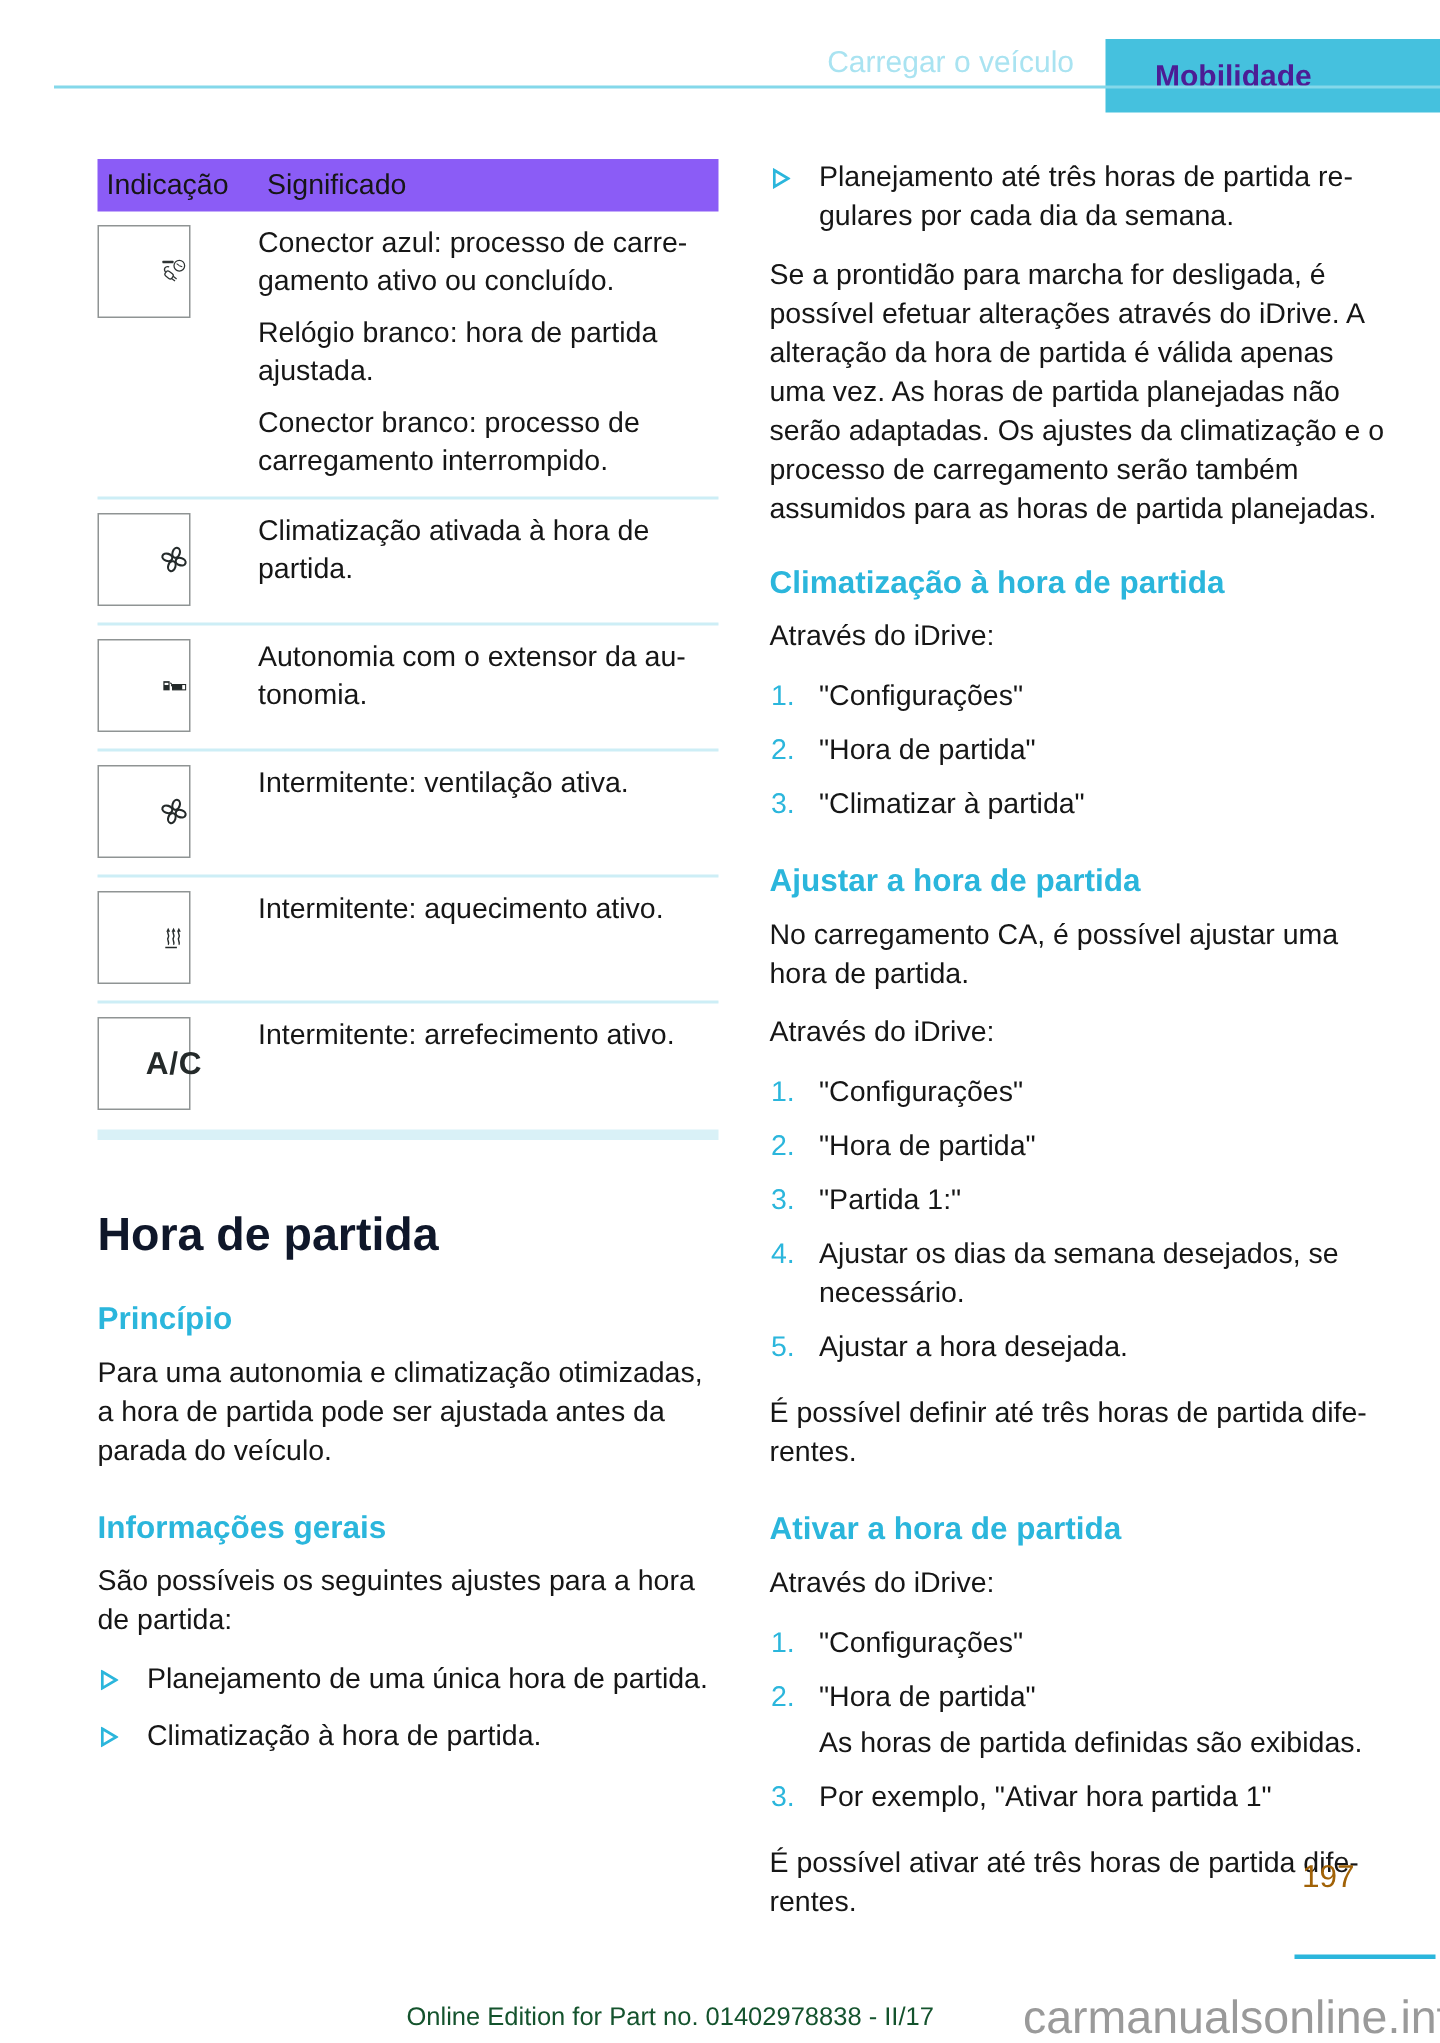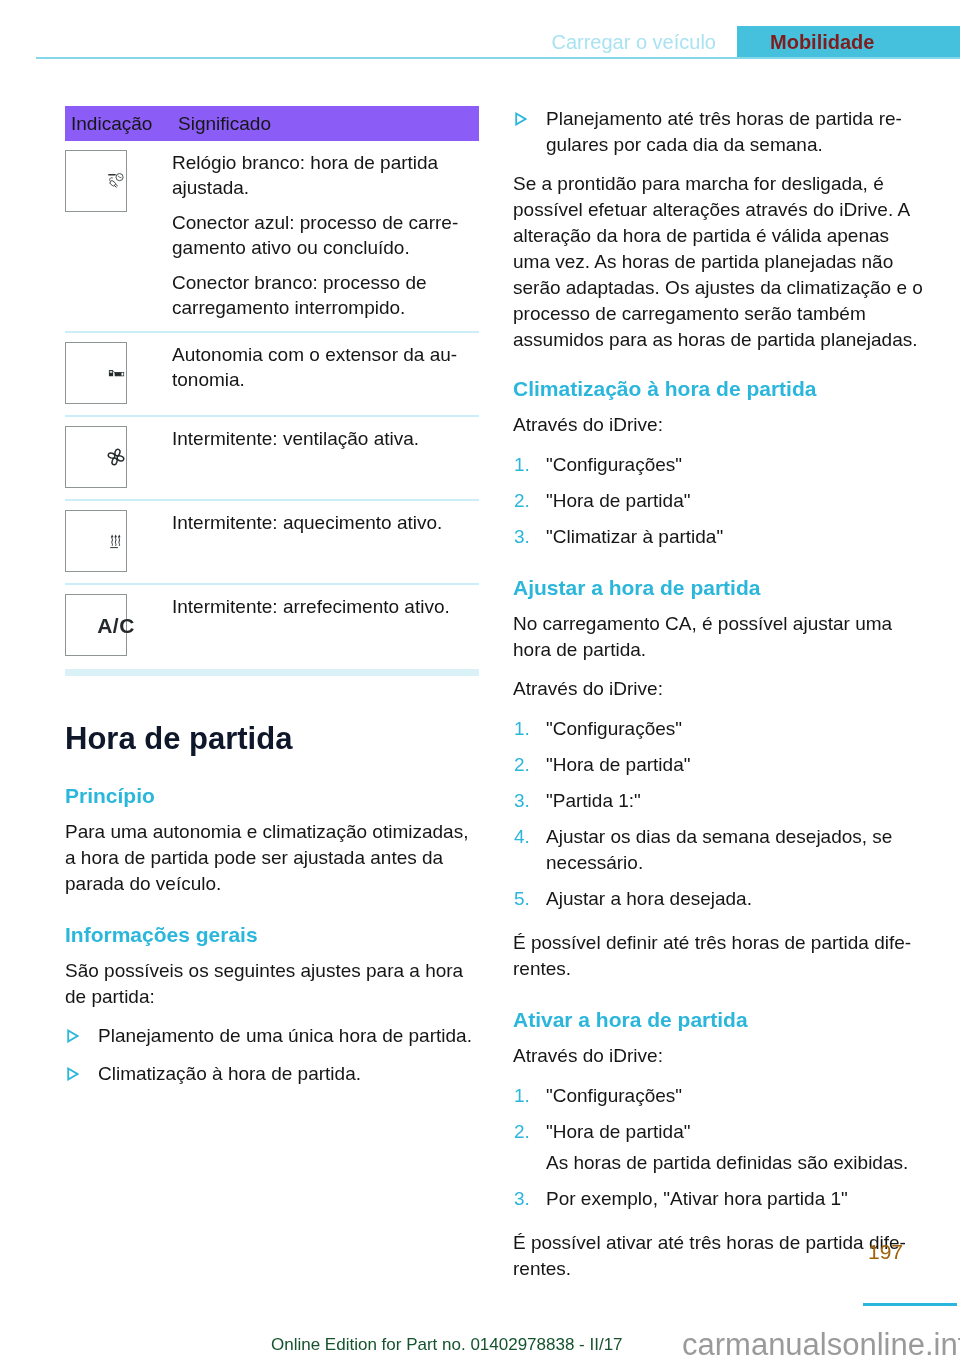--- a/index.html
+++ b/index.html
@@ -4,22 +4,22 @@
 <style>
   html,body { margin:0; padding:0; background:#ffffff; }
   .page {
     position:relative; width:960px; height:1362px; background:#ffffff;
     font-family:"Liberation Sans", sans-serif; color:#161616;
     font-size:19px; line-height:26px; overflow:hidden;
   }
   
   .header-rule { position:absolute; left:36px; right:0; top:57px; height:2px; background:#84d8ea; }
   .chapter-tab {
-    position:absolute; left:737px; right:0; top:26px; height:32px;
-    background:#45c1de; color:#7f1d1d; font-weight:bold; font-size:20px;
+    position:absolute; left:737px; right:0; top:26px; height:49px;
+    background:#45c1de; color:#4c1d95; font-weight:bold; font-size:20px;
     display:flex; align-items:center; padding-left:33px; box-sizing:border-box;
   }
   .section-link {
     position:absolute; top:26px; height:32px; right:244px;
     display:flex; align-items:center; color:#a9e3f1; font-weight:normal; font-size:20px;
   }
   
   .col-left  { position:absolute; left:65px;  top:106px; width:414px; }
   .col-right { position:absolute; left:513px; top:106px; width:416px; }
   
@@ -94,26 +94,41 @@
             <path d="M42 19 L48 21.2" stroke="#2e3333" stroke-width="2.2"></path>
             <path d="M14 33 C 8 26, 13 19, 21 21.5" fill="none" stroke="#2e3333" stroke-width="2.6"></path>
             <g transform="rotate(38 22 39)">
               <rect x="12" y="33" width="17" height="12" rx="4.5" fill="#fff" stroke="#2e3333" stroke-width="2.6"></rect>
               <line x1="29" y1="36" x2="38" y2="36" stroke="#2e3333" stroke-width="2.6"></line>
               <line x1="29" y1="41.5" x2="38" y2="41.5" stroke="#2e3333" stroke-width="2.6"></line>
             </g>
           </svg>
         </div>
         <div class="cell">
+          <p>Conector azul: processo de carre­gamento ativo ou concluído.</p>
           <p>Relógio branco: hora de partida ajustada.</p>
-          <p>Conector azul: processo de carre­gamento ativo ou concluído.</p>
           <p>Conector branco: processo de carregamento interrompido.</p>
         </div>
       </div>
 
+      <div class="tbl-row">
+        <div class="icon-box">
+          <svg width="52" height="52" viewBox="0 0 62 62">
+            <g transform="rotate(18 31 31)" fill="none" stroke="#242a2a" stroke-width="4.4">
+              <ellipse cx="31" cy="16.5" rx="7.5" ry="10.5"></ellipse>
+              <ellipse cx="45.5" cy="31" rx="10.5" ry="7.5"></ellipse>
+              <ellipse cx="31" cy="45.5" rx="7.5" ry="10.5"></ellipse>
+              <ellipse cx="16.5" cy="31" rx="10.5" ry="7.5"></ellipse>
+            </g>
+          </svg>
+        </div>
+        <div class="cell">
+          <p>Climatização ativada à hora de partida.</p>
+        </div>
+      </div>
 
       <div class="tbl-row">
         <div class="icon-box">
           <svg width="52" height="52" viewBox="0 0 62 62">
             <rect x="9" y="22" width="13" height="19" fill="#242a2a"></rect>
             <rect x="11.5" y="25.5" width="8" height="4.5" fill="#ffffff"></rect>
             <path d="M22.5 26 c4 0 4.5 3.5 3 6.5" fill="none" stroke="#242a2a" stroke-width="2.2"></path>
             <rect x="28" y="29" width="20" height="11" fill="#242a2a"></rect>
             <rect x="28" y="29" width="27" height="11" fill="none" stroke="#242a2a" stroke-width="2.2"></rect>
           </svg>

